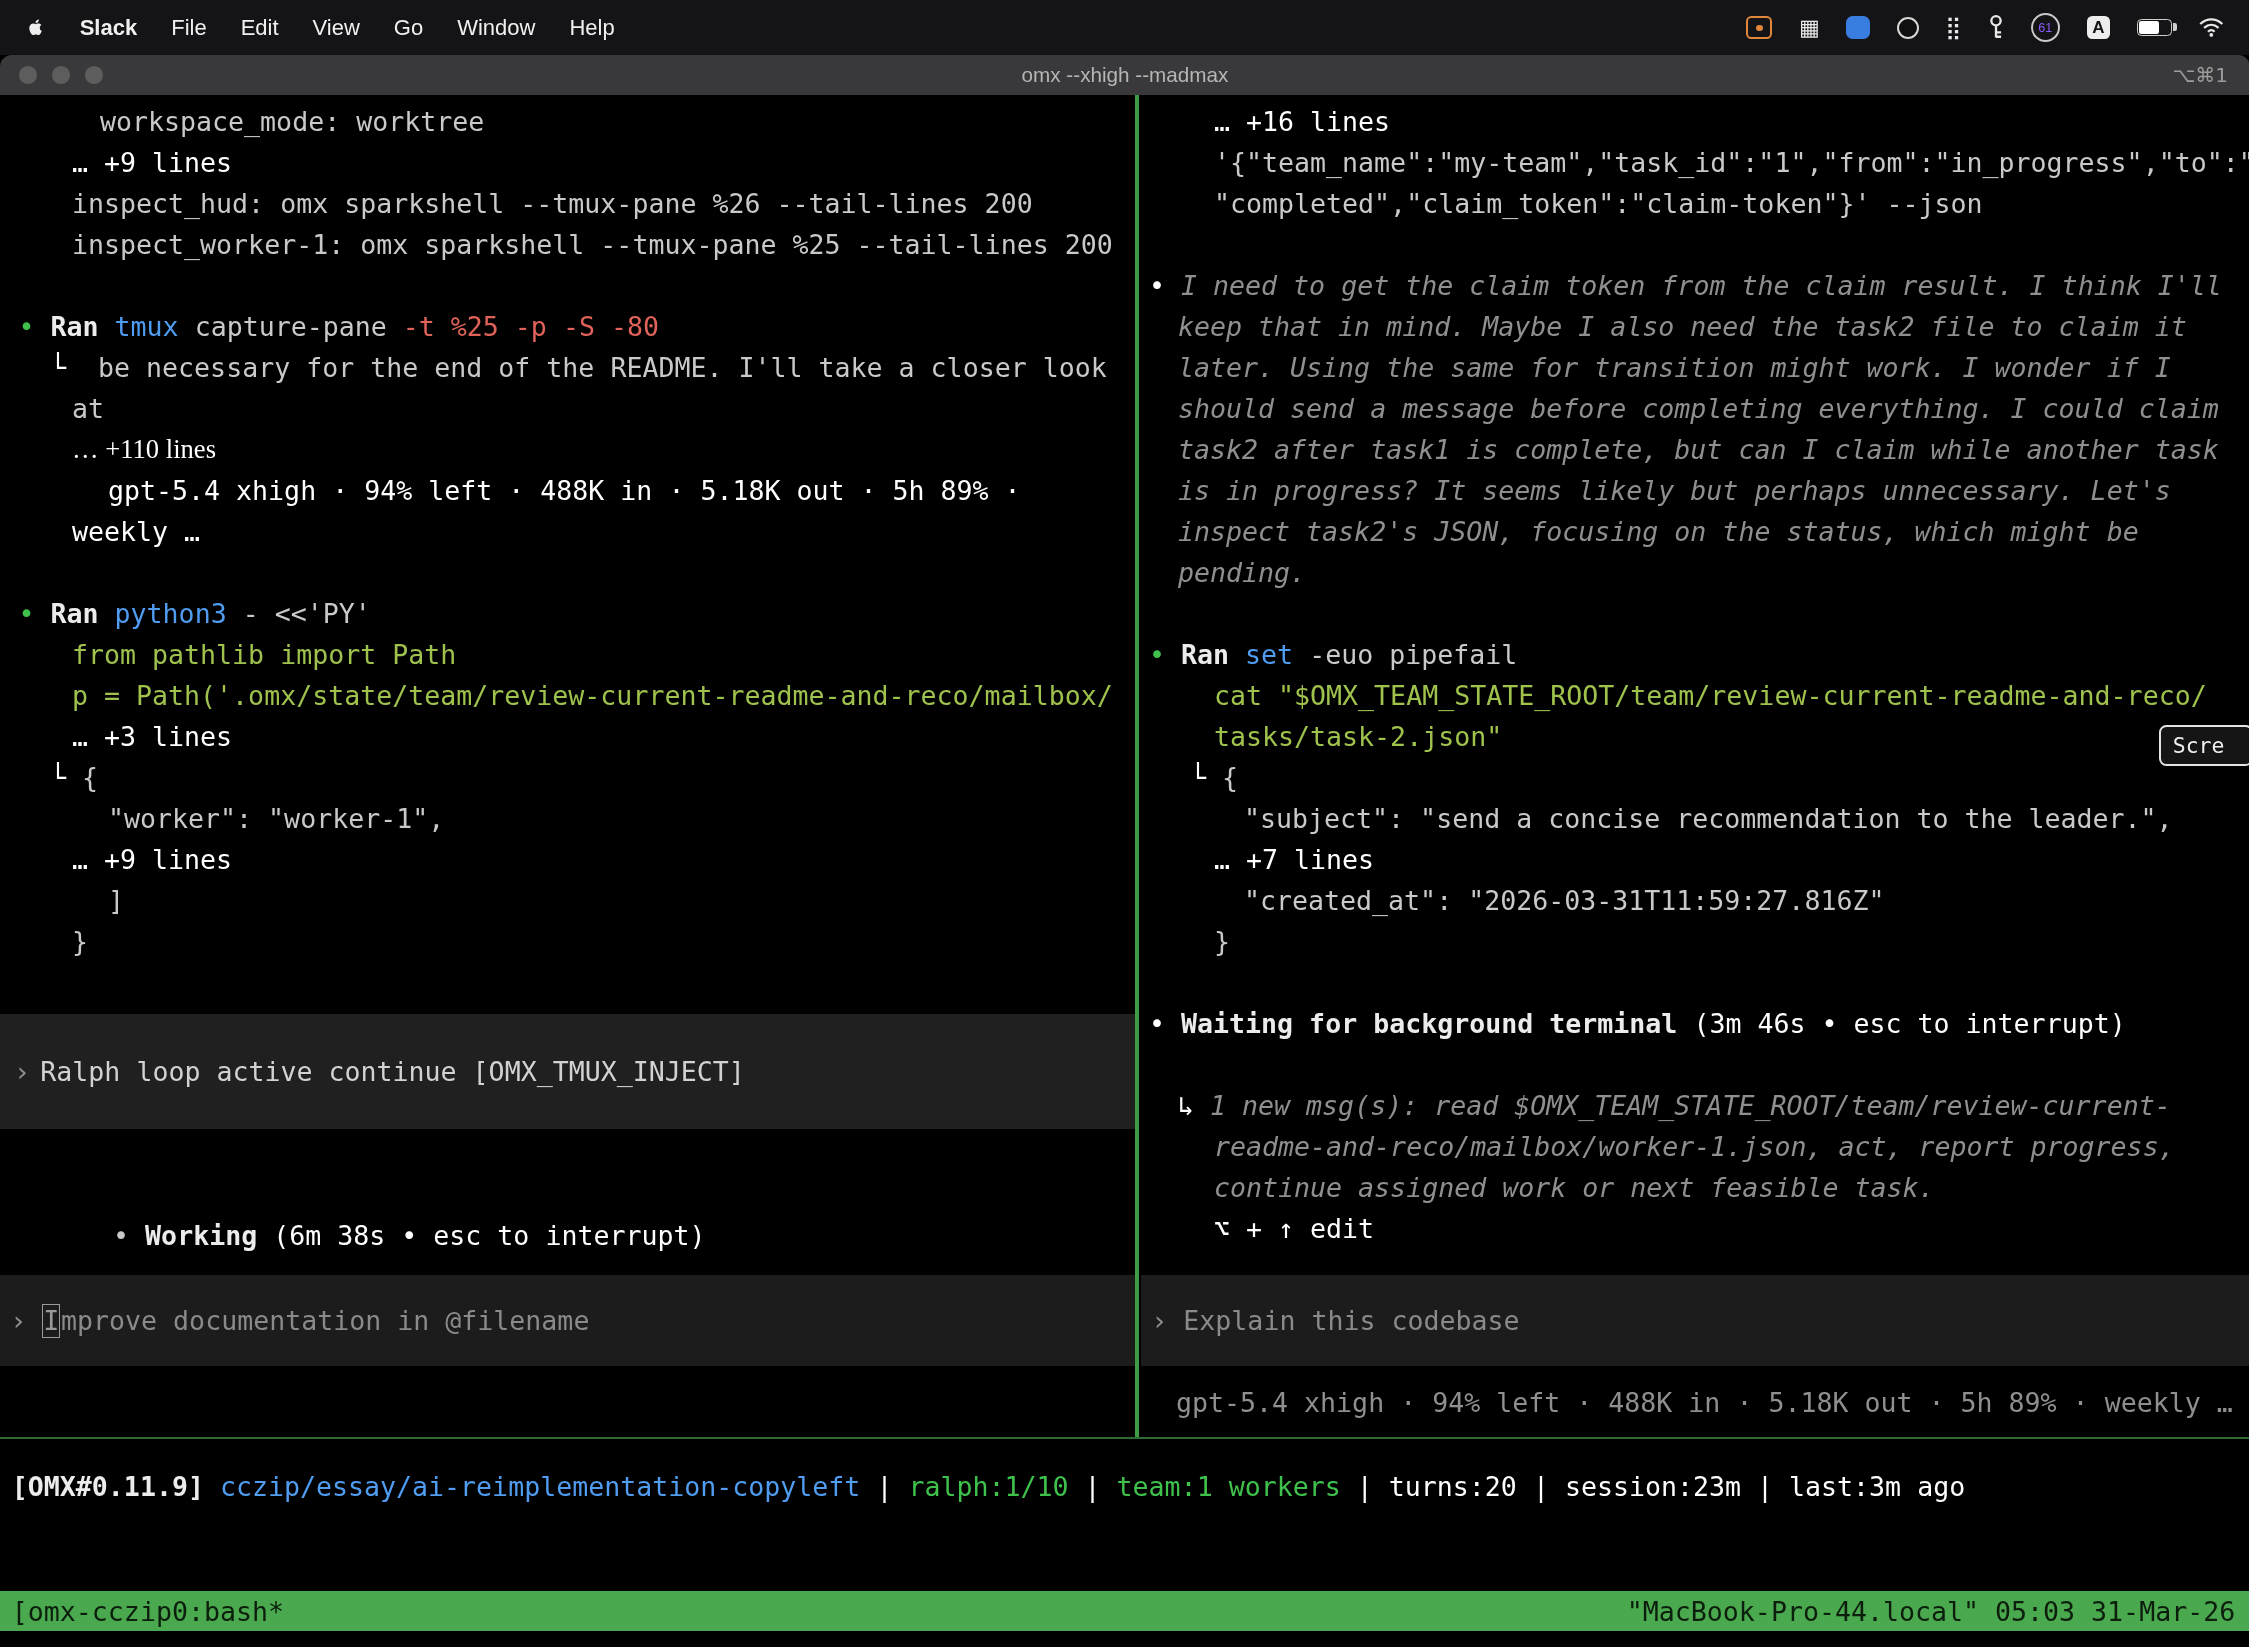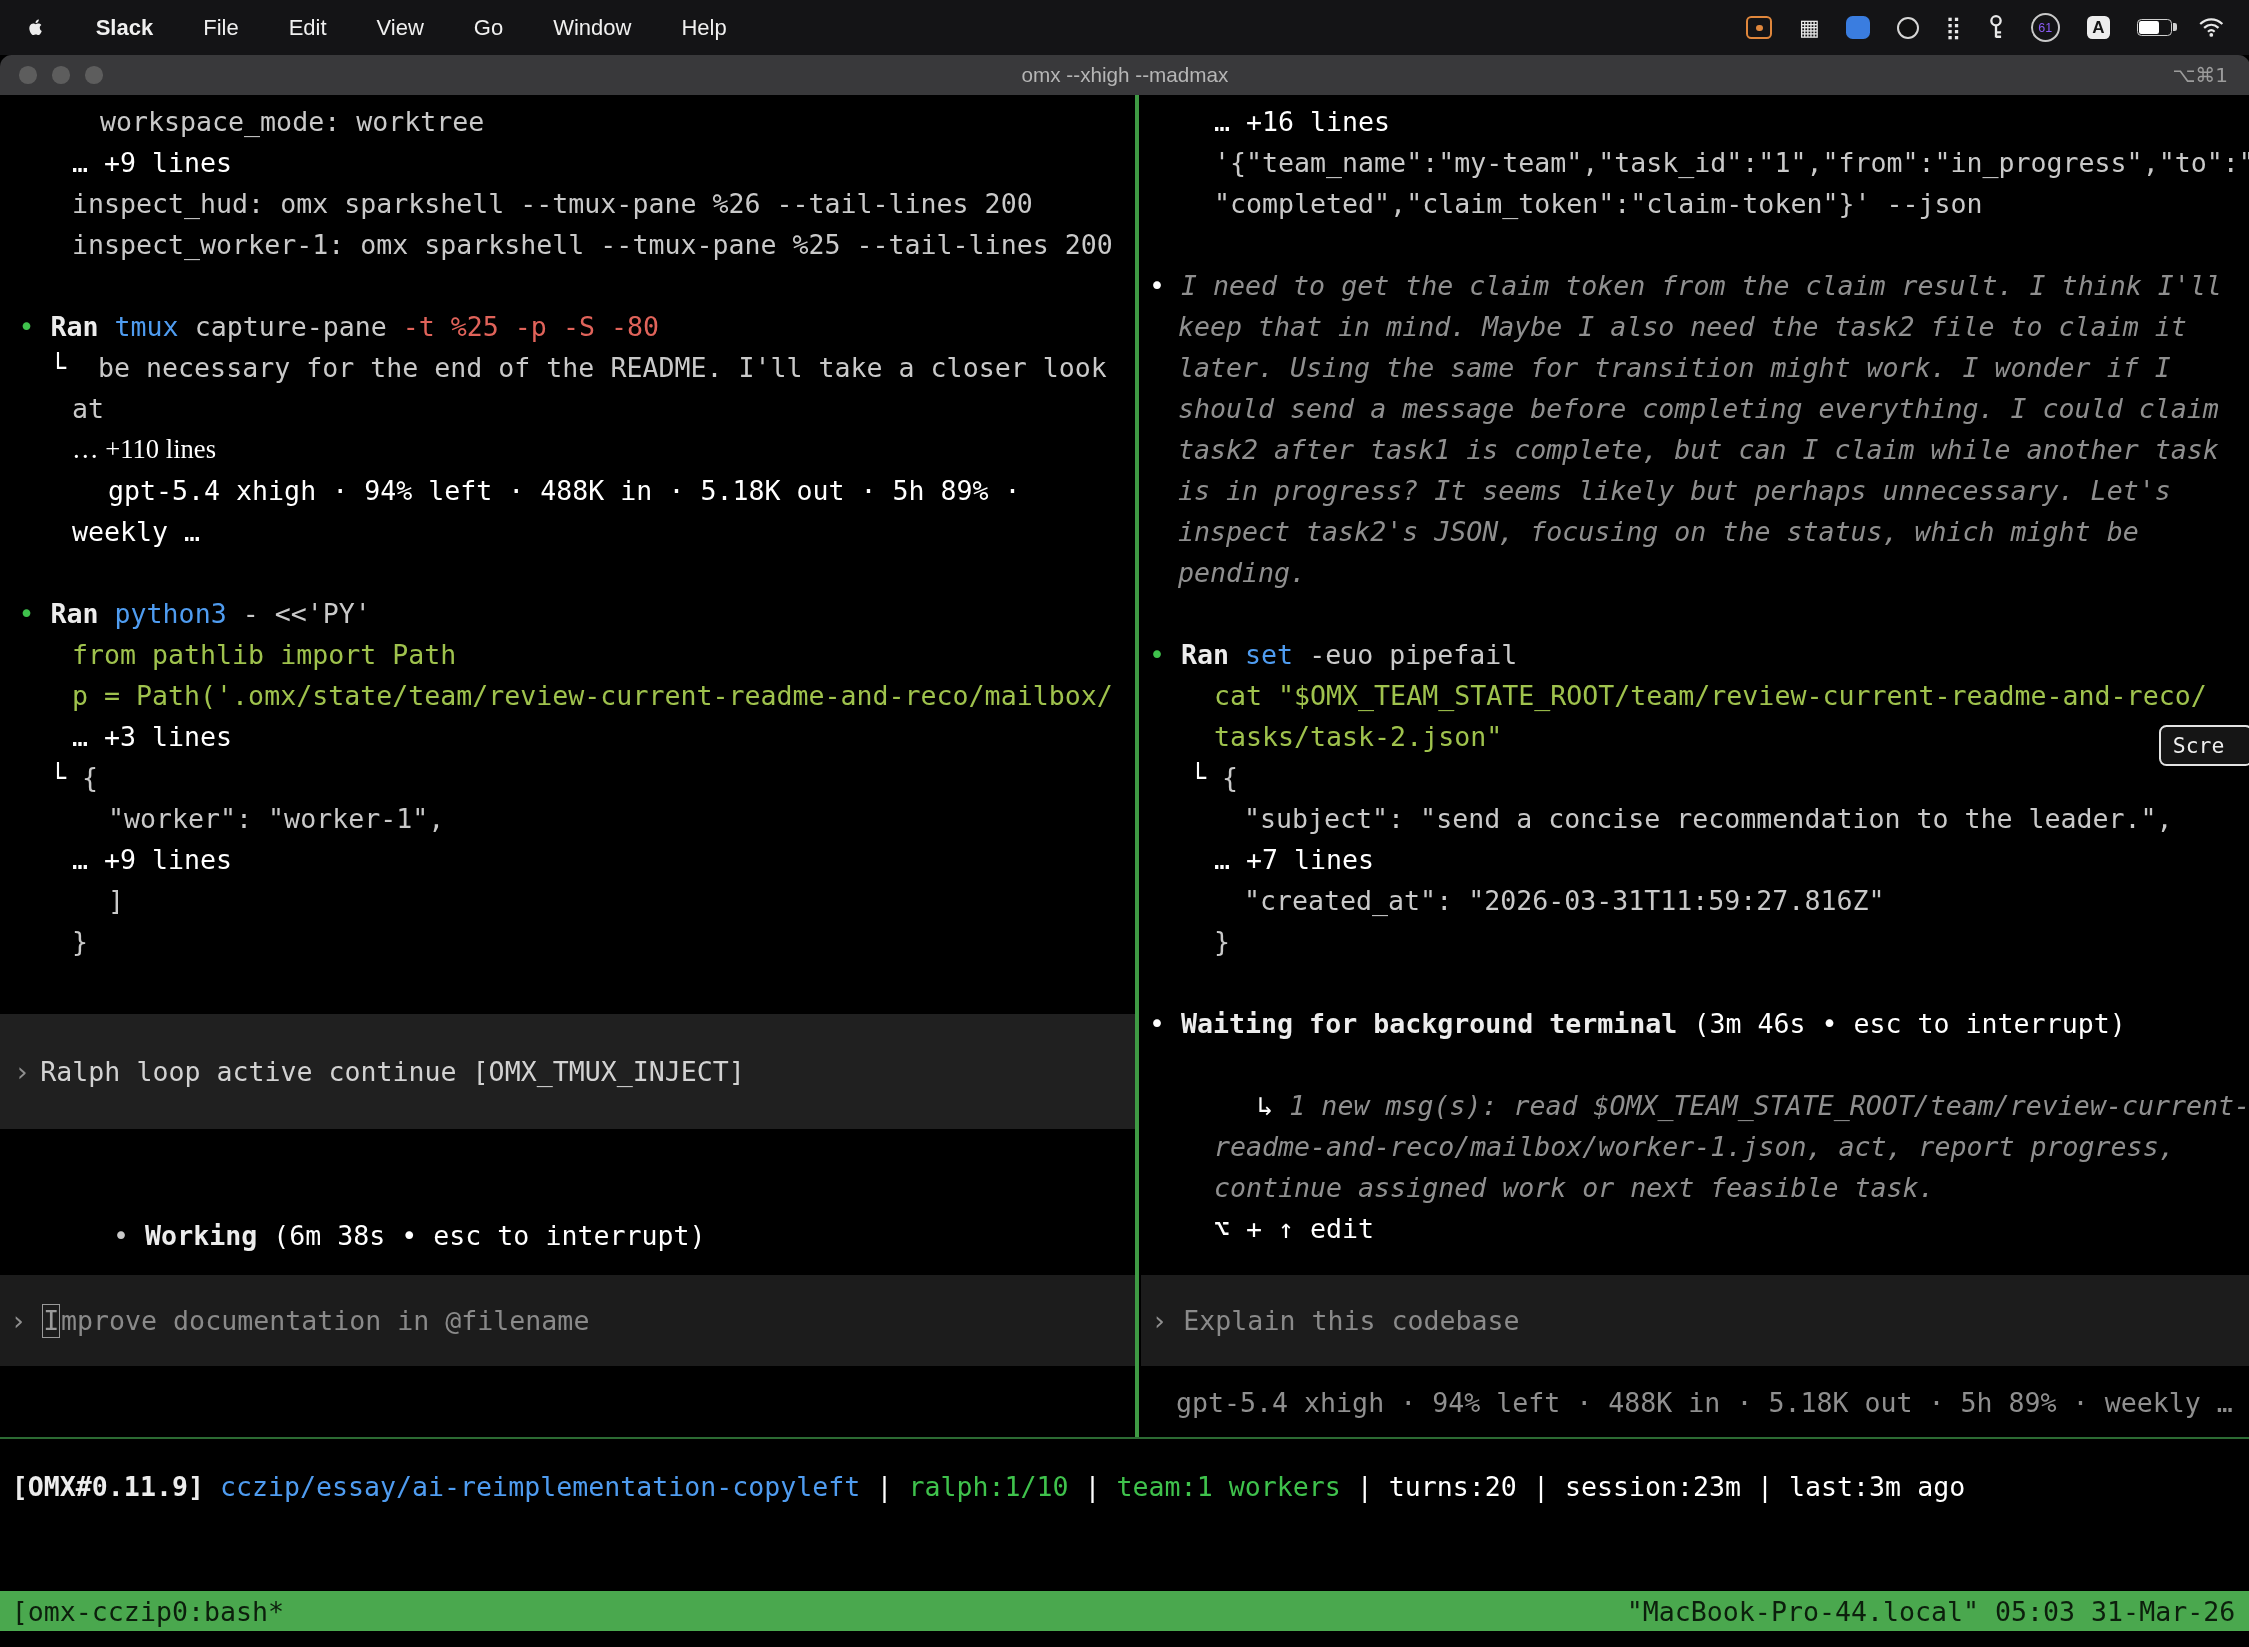--- a/index.html
+++ b/index.html
@@ -2,21 +2,21 @@
 <html style="font-size:11.8px"><head>
 <meta charset="utf-8">
 <style>
   html,body{margin:0;padding:0;width:2250px;height:1648px;background:#000;overflow:hidden;}
   body{position:relative;font-family:"DejaVu Sans Mono","DejaVu Sans",monospace;}
 
   
   .menubar{position:absolute;top:0;left:0;width:2250px;height:55px;background:#141416;
     display:flex;align-items:center;padding:0 25px;box-sizing:border-box;
     font-family:"Liberation Sans",sans-serif;font-size:22px;color:#f0f0f0;z-index:30;}
-  .menu-left{display:flex;align-items:center;gap:50px;text-align:center;}
+  .menu-left{display:flex;align-items:center;gap:34px;text-align:center;}
   .menu-item{cursor:default;}
   .app-name{font-weight:700;}
   .menu-right{margin-left:auto;display:flex;align-items:center;gap:26.6px;}
   .mb-icon{display:flex;align-items:center;justify-content:center;}
   .rec-ind{width:22px;height:19px;border:2.2px solid #e0873c;border-radius:5.2px;position:relative;}
   .rec-ind:after{content:"";position:absolute;left:50%;top:50%;width:6.6px;height:6.6px;margin:-3px 0 0 -3px;border-radius:50%;background:#e0873c;}
   .glyph-icon{font-size:22px;color:#e8e8e8;line-height:1;}
   .raycast{width:23.6px;height:23.6px;border-radius:6.6px;background:#3a7de0;}
   .notchapp{width:22px;height:22px;border-radius:50%;border:2.2px solid #d6d6d6;background:#101010;box-sizing:border-box;}
   .batt-circle{width:29.5px;height:29.5px;border-radius:50%;border:2.2px solid #c9c9c9;box-sizing:border-box;
@@ -212,21 +212,21 @@
         <div class="tl" style="padding-left: 73px;"><span class="t-code">cat "$OMX_TEAM_STATE_ROOT/team/review-current-readme-and-reco/</span></div>
         <div class="tl" style="padding-left: 73px;"><span class="t-code">tasks/task-2.json"</span></div>
         <div class="tl" style="padding-left: 49px;"><span class="t-dim">└ </span><span class="t-def">{</span></div>
         <div class="tl" style="padding-left: 103px;"><span class="t-def">"subject": "send a concise recommendation to the leader.",</span></div>
         <div class="tl" style="padding-left: 73px;"><span class="t-dim">… +7 lines</span></div>
         <div class="tl" style="padding-left: 103px;"><span class="t-def">"created_at": "2026-03-31T11:59:27.816Z"</span></div>
         <div class="tl" style="padding-left: 73px;"><span class="t-def">}</span></div>
         <div class="tl" style="padding-left: 0px;"></div>
         <div class="tl" style="padding-left: 8px;"><span class="t-dim">• </span><span class="t-bold">Waiting for background terminal </span><span class="t-dim">(3m 46s • esc to interrupt)</span></div>
         <div class="tl" style="padding-left: 0px;"></div>
-        <div class="tl" style="padding-left: 37px; text-align: right;"><span class="t-dim">↳ </span><span class="t-ital">1 new msg(s): read $OMX_TEAM_STATE_ROOT/team/review-current-</span></div>
+        <div class="tl" style="padding-left: 37px;"><span class="t-dim">↳ </span><span class="t-ital">1 new msg(s): read $OMX_TEAM_STATE_ROOT/team/review-current-</span></div>
         <div class="tl" style="padding-left: 73px;"><span class="t-ital">readme-and-reco/mailbox/worker-1.json, act, report progress,</span></div>
         <div class="tl" style="padding-left: 73px;"><span class="t-ital">continue assigned work or next feasible task.</span></div>
         <div class="tl" style="padding-left: 73px;"><span class="t-dim">⌥ + ↑ edit</span></div>
       </div>
 
     <div class="inputbar">
       <span class="pr">› </span><span class="ph">Explain this codebase</span>
     </div>
 
     <div class="pane-footer">gpt-5.4 xhigh · 94% left · 488K in · 5.18K out · 5h 89% · weekly …</div>

